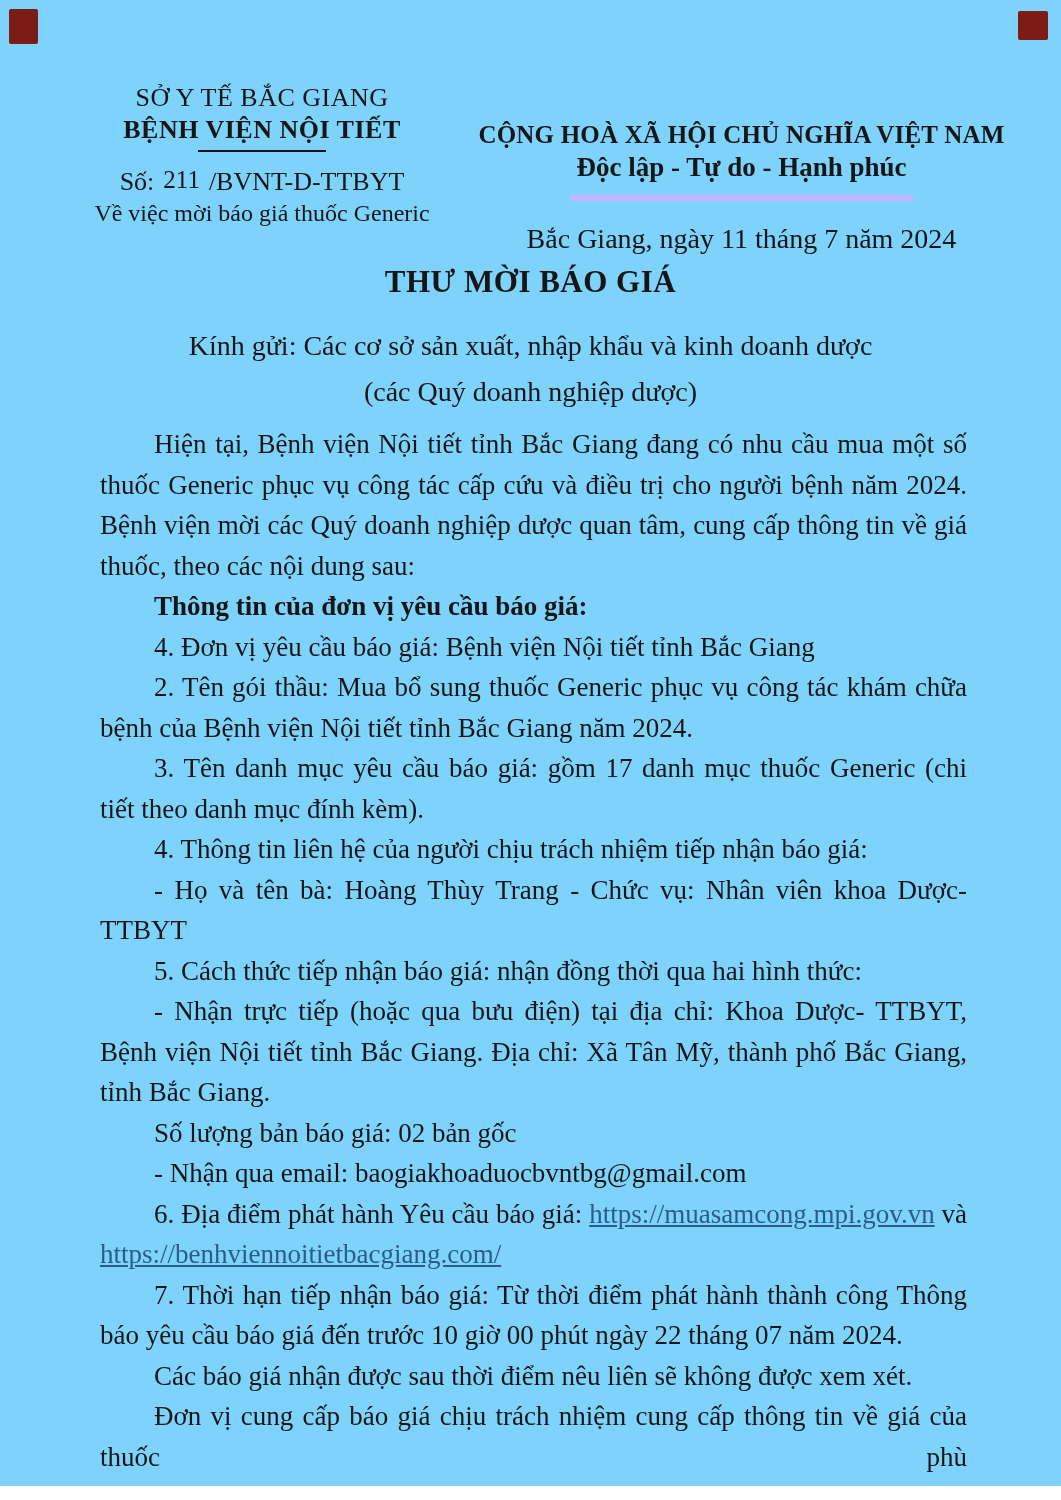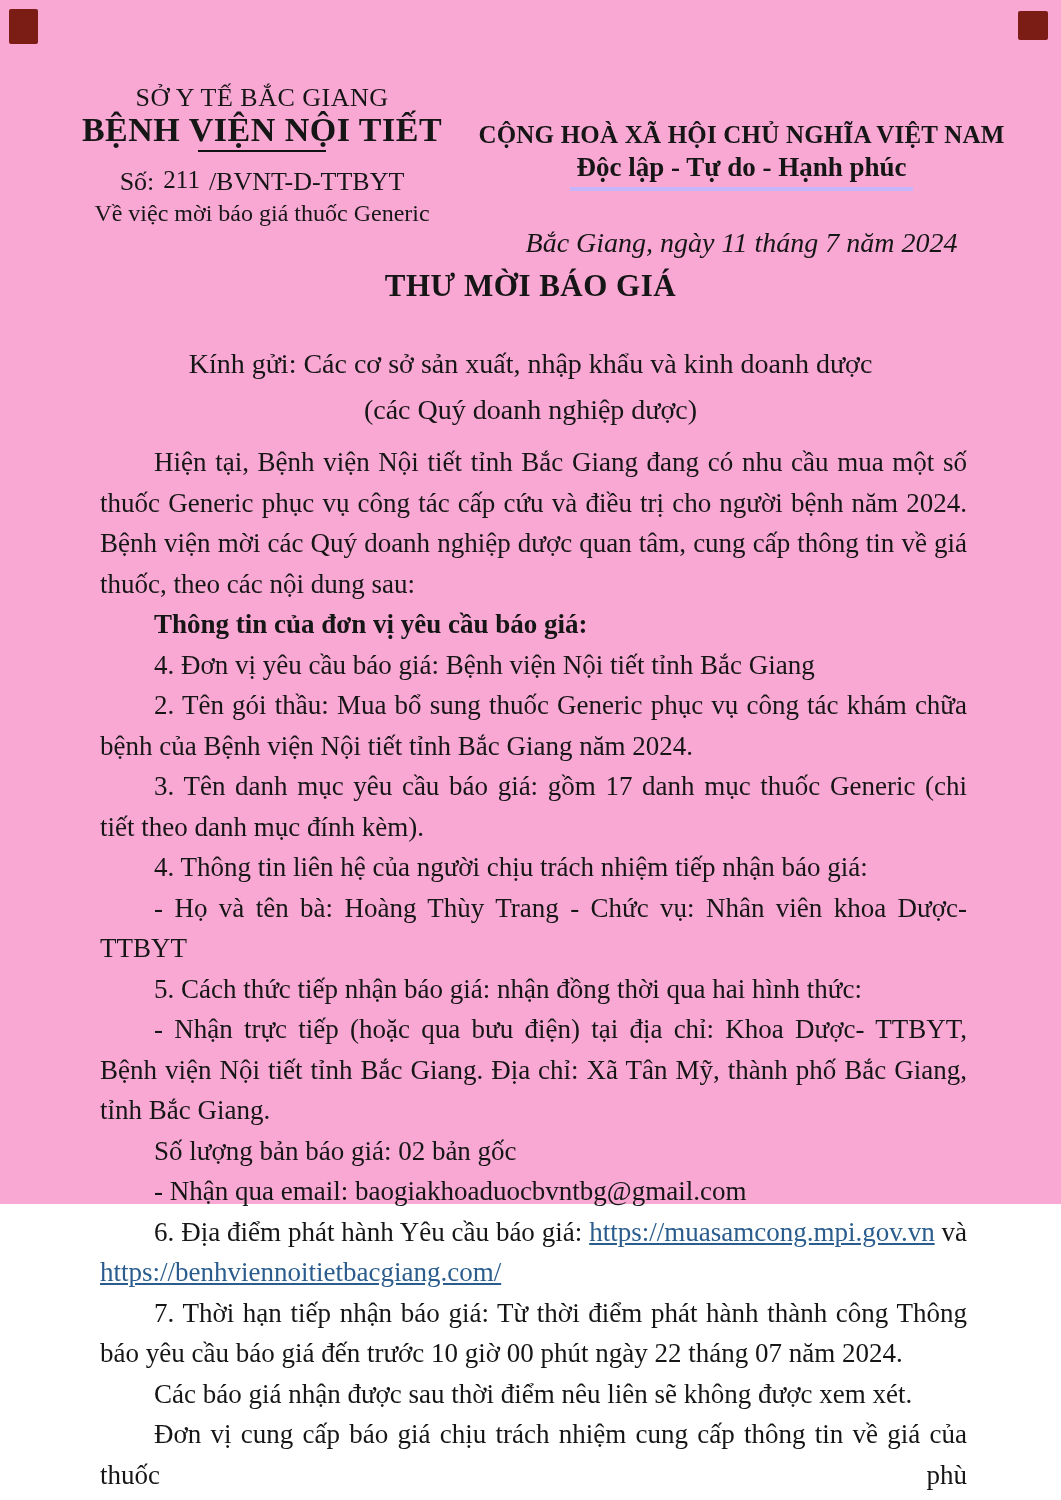--- a/index.html
+++ b/index.html
@@ -4,47 +4,47 @@
 <style>
   * { box-sizing: border-box; }
   html, body { margin: 0; padding: 0; }
   body {
     width: 1061px; height: 1500px;
     background: #ffffff;
     color: #161616;
     font-family: "Liberation Serif", "DejaVu Serif", serif;
     overflow: hidden;
   }
-  .page { position: relative; width: 1061px; height: 1204px; background: #f9a8d4; }
+  .page { position: relative; width: 1061px; height: 1486px; background: #7dd3fc; }
 
   
   .corner-mark { position: absolute; background: #7b1d15; border-radius: 2px; }
   .corner-left  { left: 9px;  top: 9px;  width: 29px; height: 35px; }
   .corner-right { right: 13px; top: 11px; width: 30px; height: 29px; }
 
   .header { display: flex; padding: 82px 40px 0 62px; }
   .header-left  { width: 400px; text-align: center; }
   .header-right { flex: 1; text-align: center; }
 
   .agency-parent { font-size: 26px; line-height: 31px; letter-spacing: .5px; }
-  .agency-name   { font-size: 34px; line-height: 33px; font-weight: bold; letter-spacing: .5px; }
+  .agency-name   { font-size: 26px; line-height: 33px; font-weight: bold; letter-spacing: .5px; }
   .short-rule    { width: 128px; border-top: 2px solid #111; margin: 4px auto 13px; }
   .doc-number    { font-size: 26px; line-height: 33px; }
   .doc-number .num { margin: 0 9px; font-size: 25px; position: relative; top: -2px; text-align: center; }
   .subject       { font-size: 24px; line-height: 30px; }
 
   .motto1 { font-weight: bold; font-size: 25px; line-height: 31px; letter-spacing: .2px; margin-top: 37px; }
   .motto2 { font-weight: bold; font-size: 27px; line-height: 35px; display: inline-block;
-            border-bottom: 4px solid #c4b5fd; padding: 0 6px 2px; }
-  .date-line { font-style: italic; font-size: 28px; margin-top: 36px; }
+            border-bottom: 6px solid #c4b5fd; padding: 0 6px 10px; }
+  .date-line { font-size: 28px; margin-top: 22px; }
 
   .doc-title { text-align: center; font-size: 31px; font-weight: bold;
                margin: 8px 0 16px; line-height: 38px; letter-spacing: .5px; }
 
-  .salutation { text-align: center; margin-top: 42px; font-size: 28px; }
+  .salutation { text-align: center; margin-top: 28px; font-size: 28px; }
   .salutation-line1 { line-height: 34px; }
   .salutation-line2 { line-height: 34px; margin-top: 12px; }
 
   .body-text { margin: 15px 94px 0 100px; font-size: 27px; text-align: justify; }
   .body-text p { margin: 0; line-height: 40.5px; text-indent: 54px; }
   .body-text p.bold { font-weight: bold; }
   .body-text p.spread { text-align-last: justify; }
   .doc-link { color: #2a5d8e; text-decoration: underline; text-decoration-color: #2a5d8e; }
 </style>
 </head>

